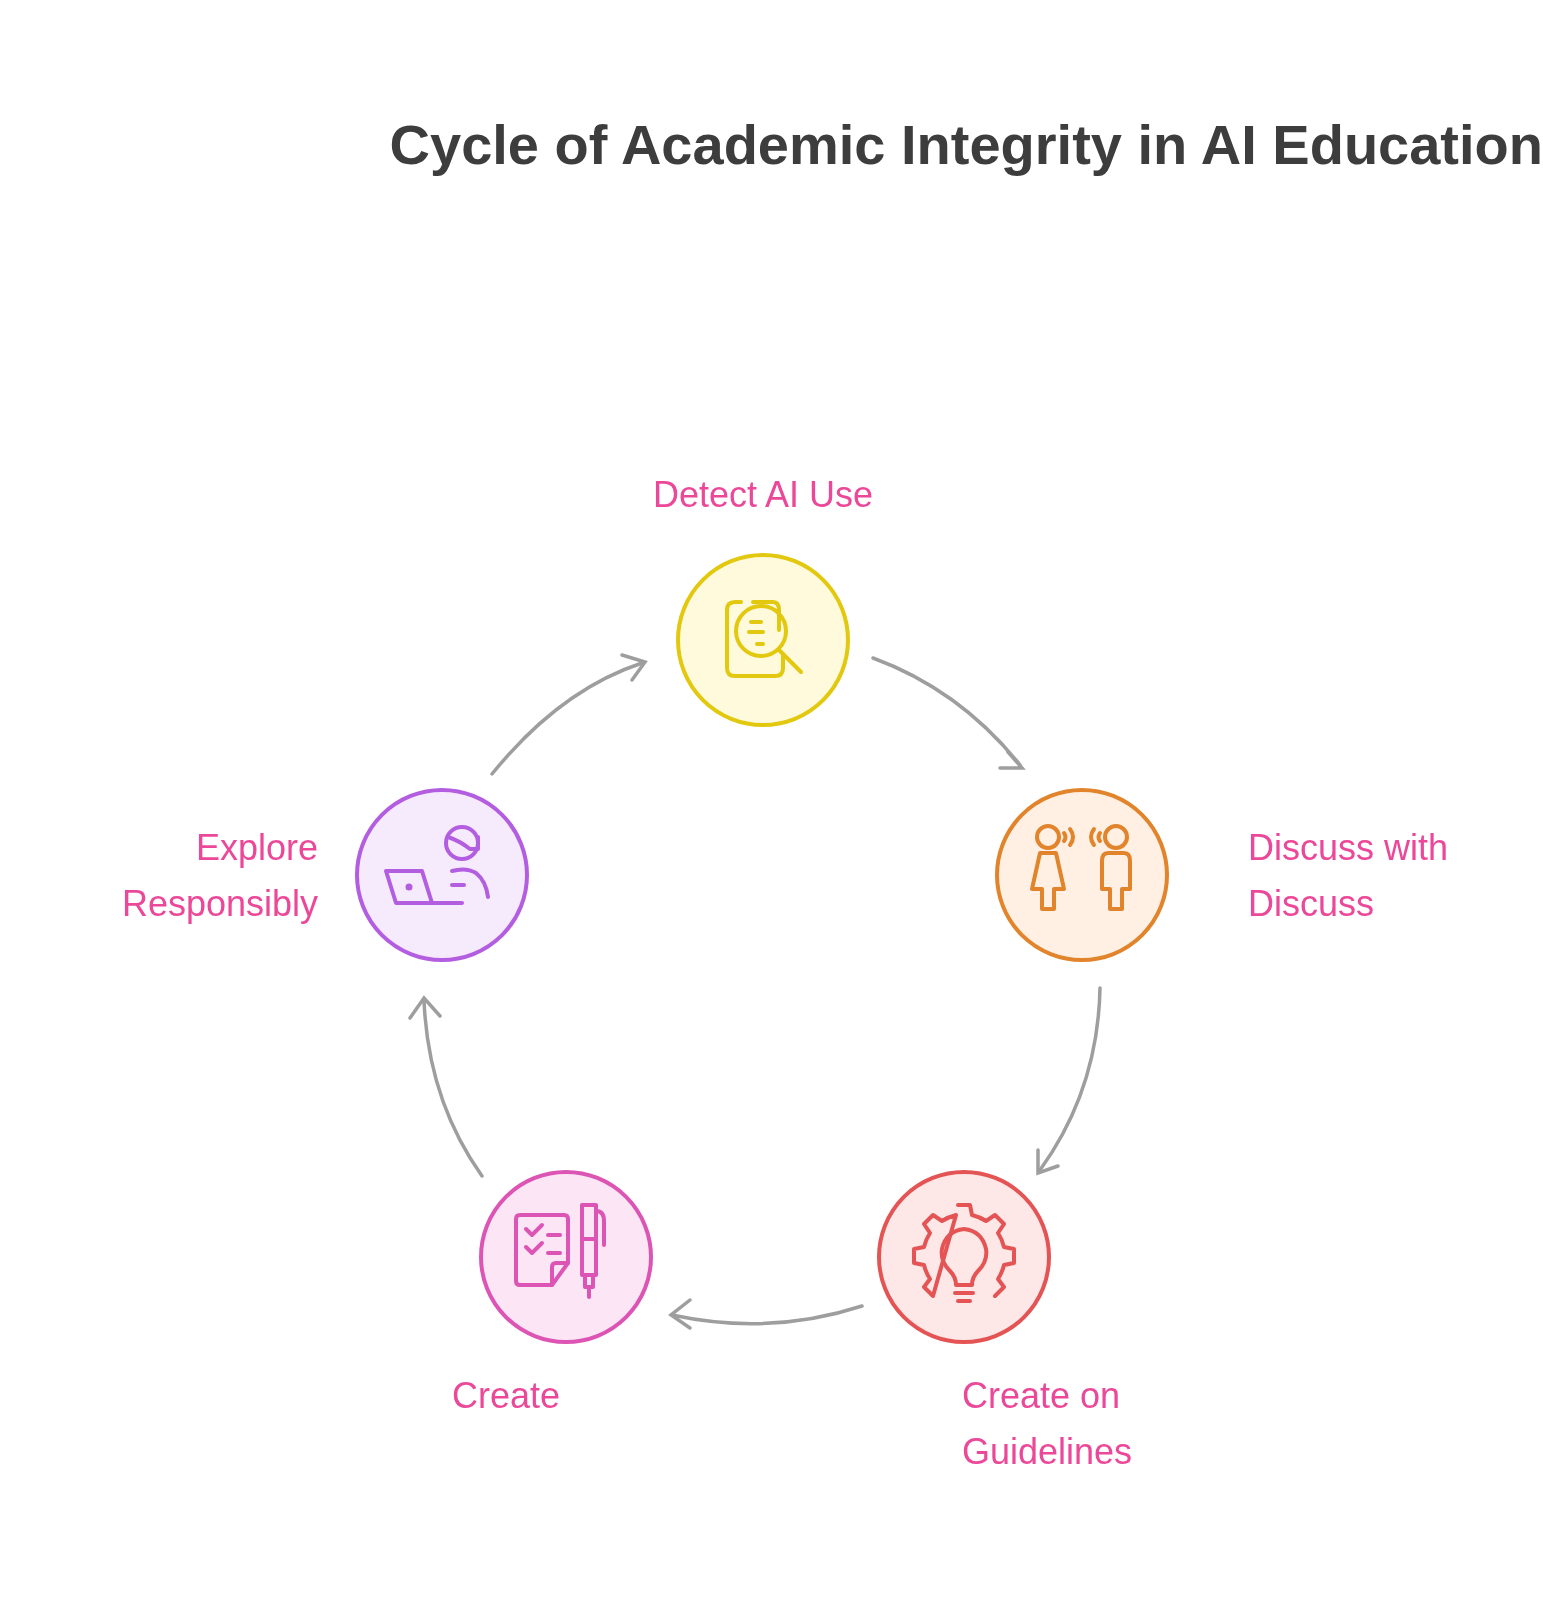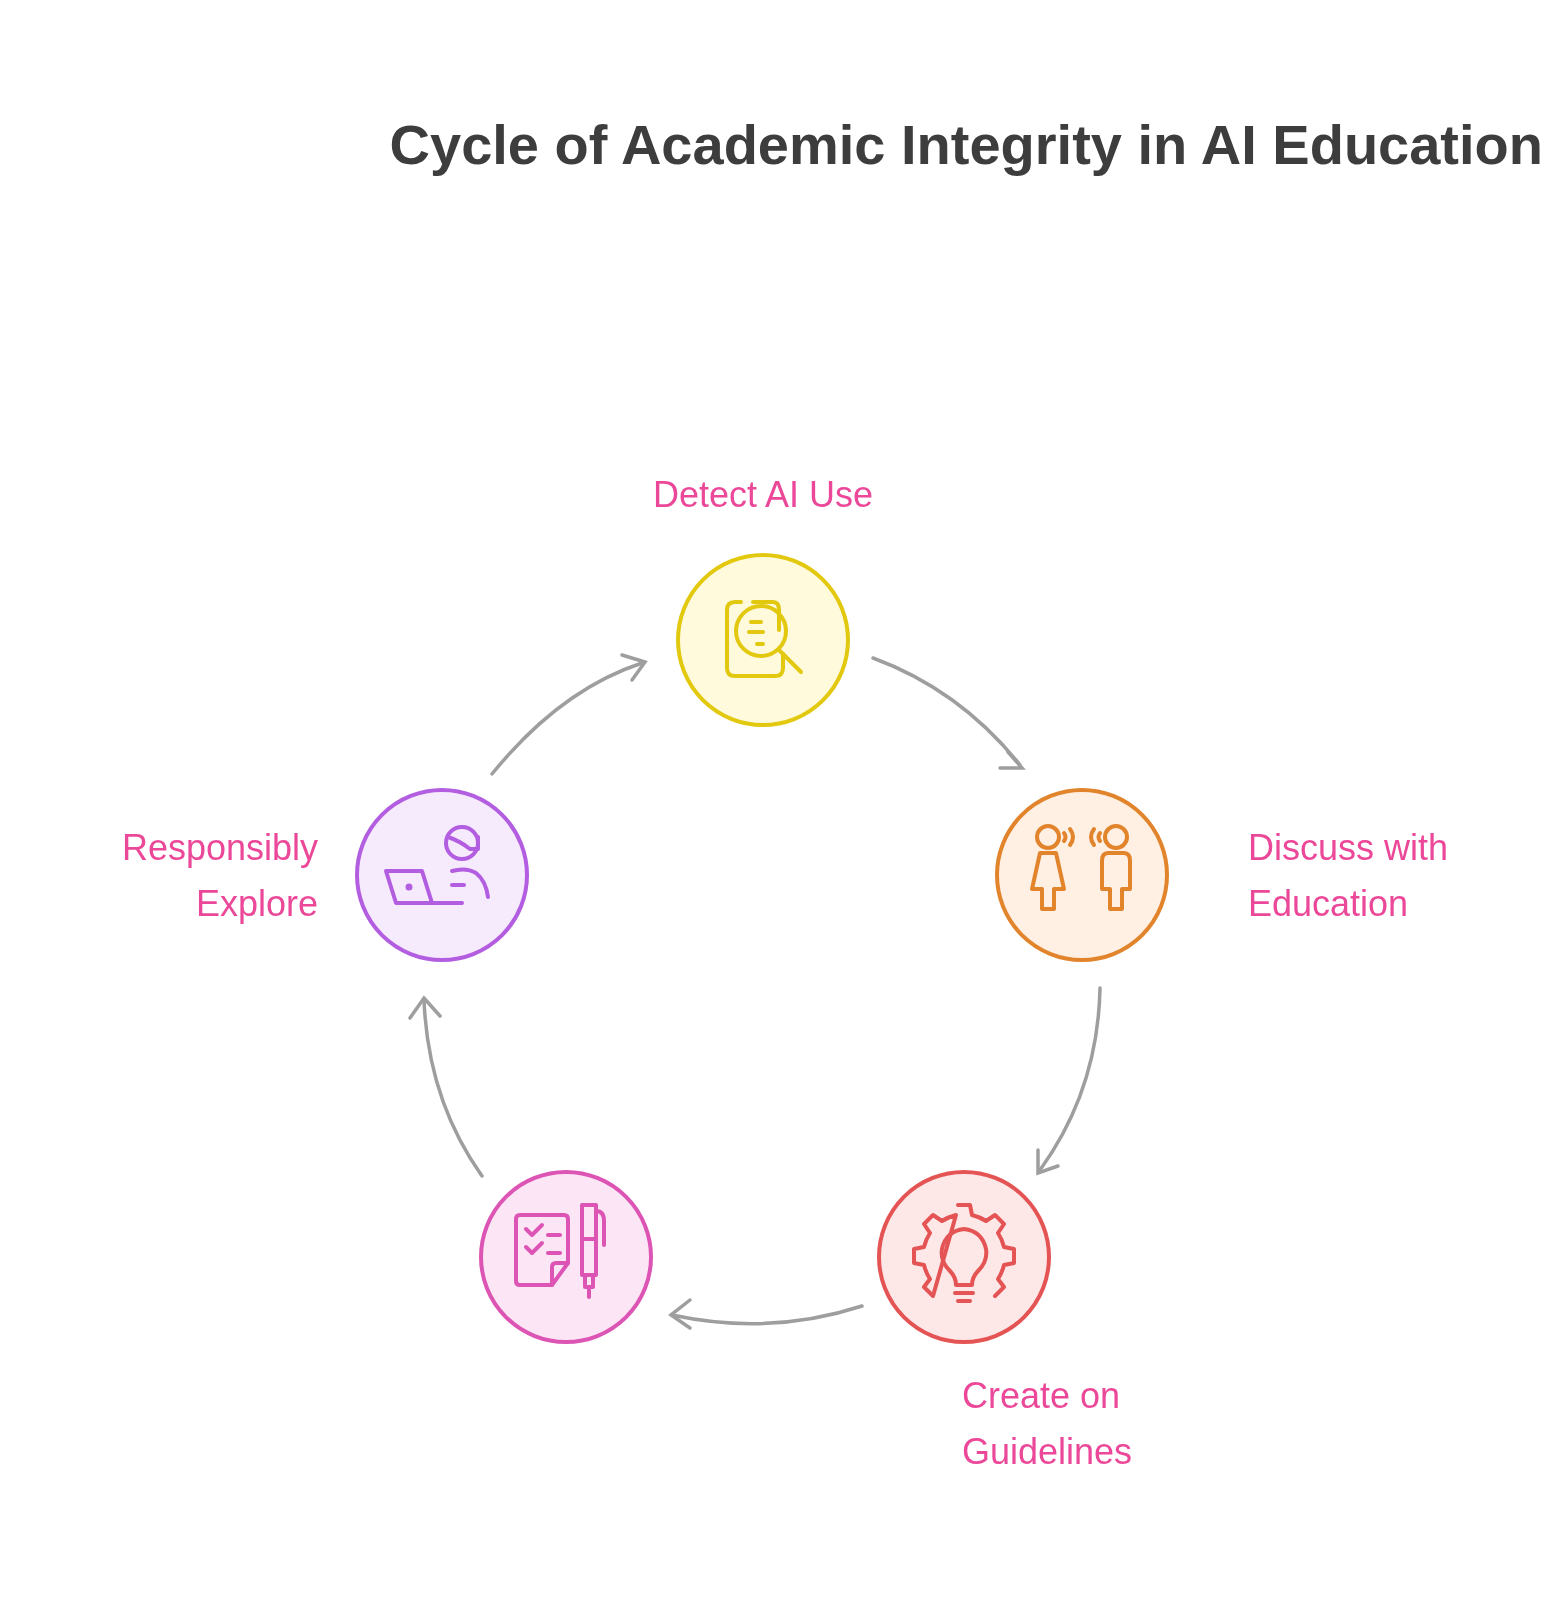--- a/index.html
+++ b/index.html
@@ -100,24 +100,25 @@
       <path d="M10,10 L22,10"></path>
     </g>
   </g>
 </svg>
 
 <div class="label" style="left:583px; top:467px; width:360px; text-align:center;">
   <div>Detect AI Use</div>
 </div>
 <div class="label" style="left:1200px; top:820px;margin-left:48px;">
   <div>Discuss with</div>
-  <div>Education</div>
+  <div>Discuss</div>
 </div>
 <div class="label" style="left:962px; top:1368px;">
   <div>Create on</div>
   <div>Guidelines</div>
 </div>
 <div class="label" style="left:260px; top:1368px; width:300px; text-align:right;">
+  <div>Create</div>
 </div>
 <div class="label" style="left:20px; top:820px; width:298px; text-align:right;">
+  <div>Explore</div>
   <div>Responsibly</div>
-  <div>Explore</div>
 </div>
 
 </body></html>

